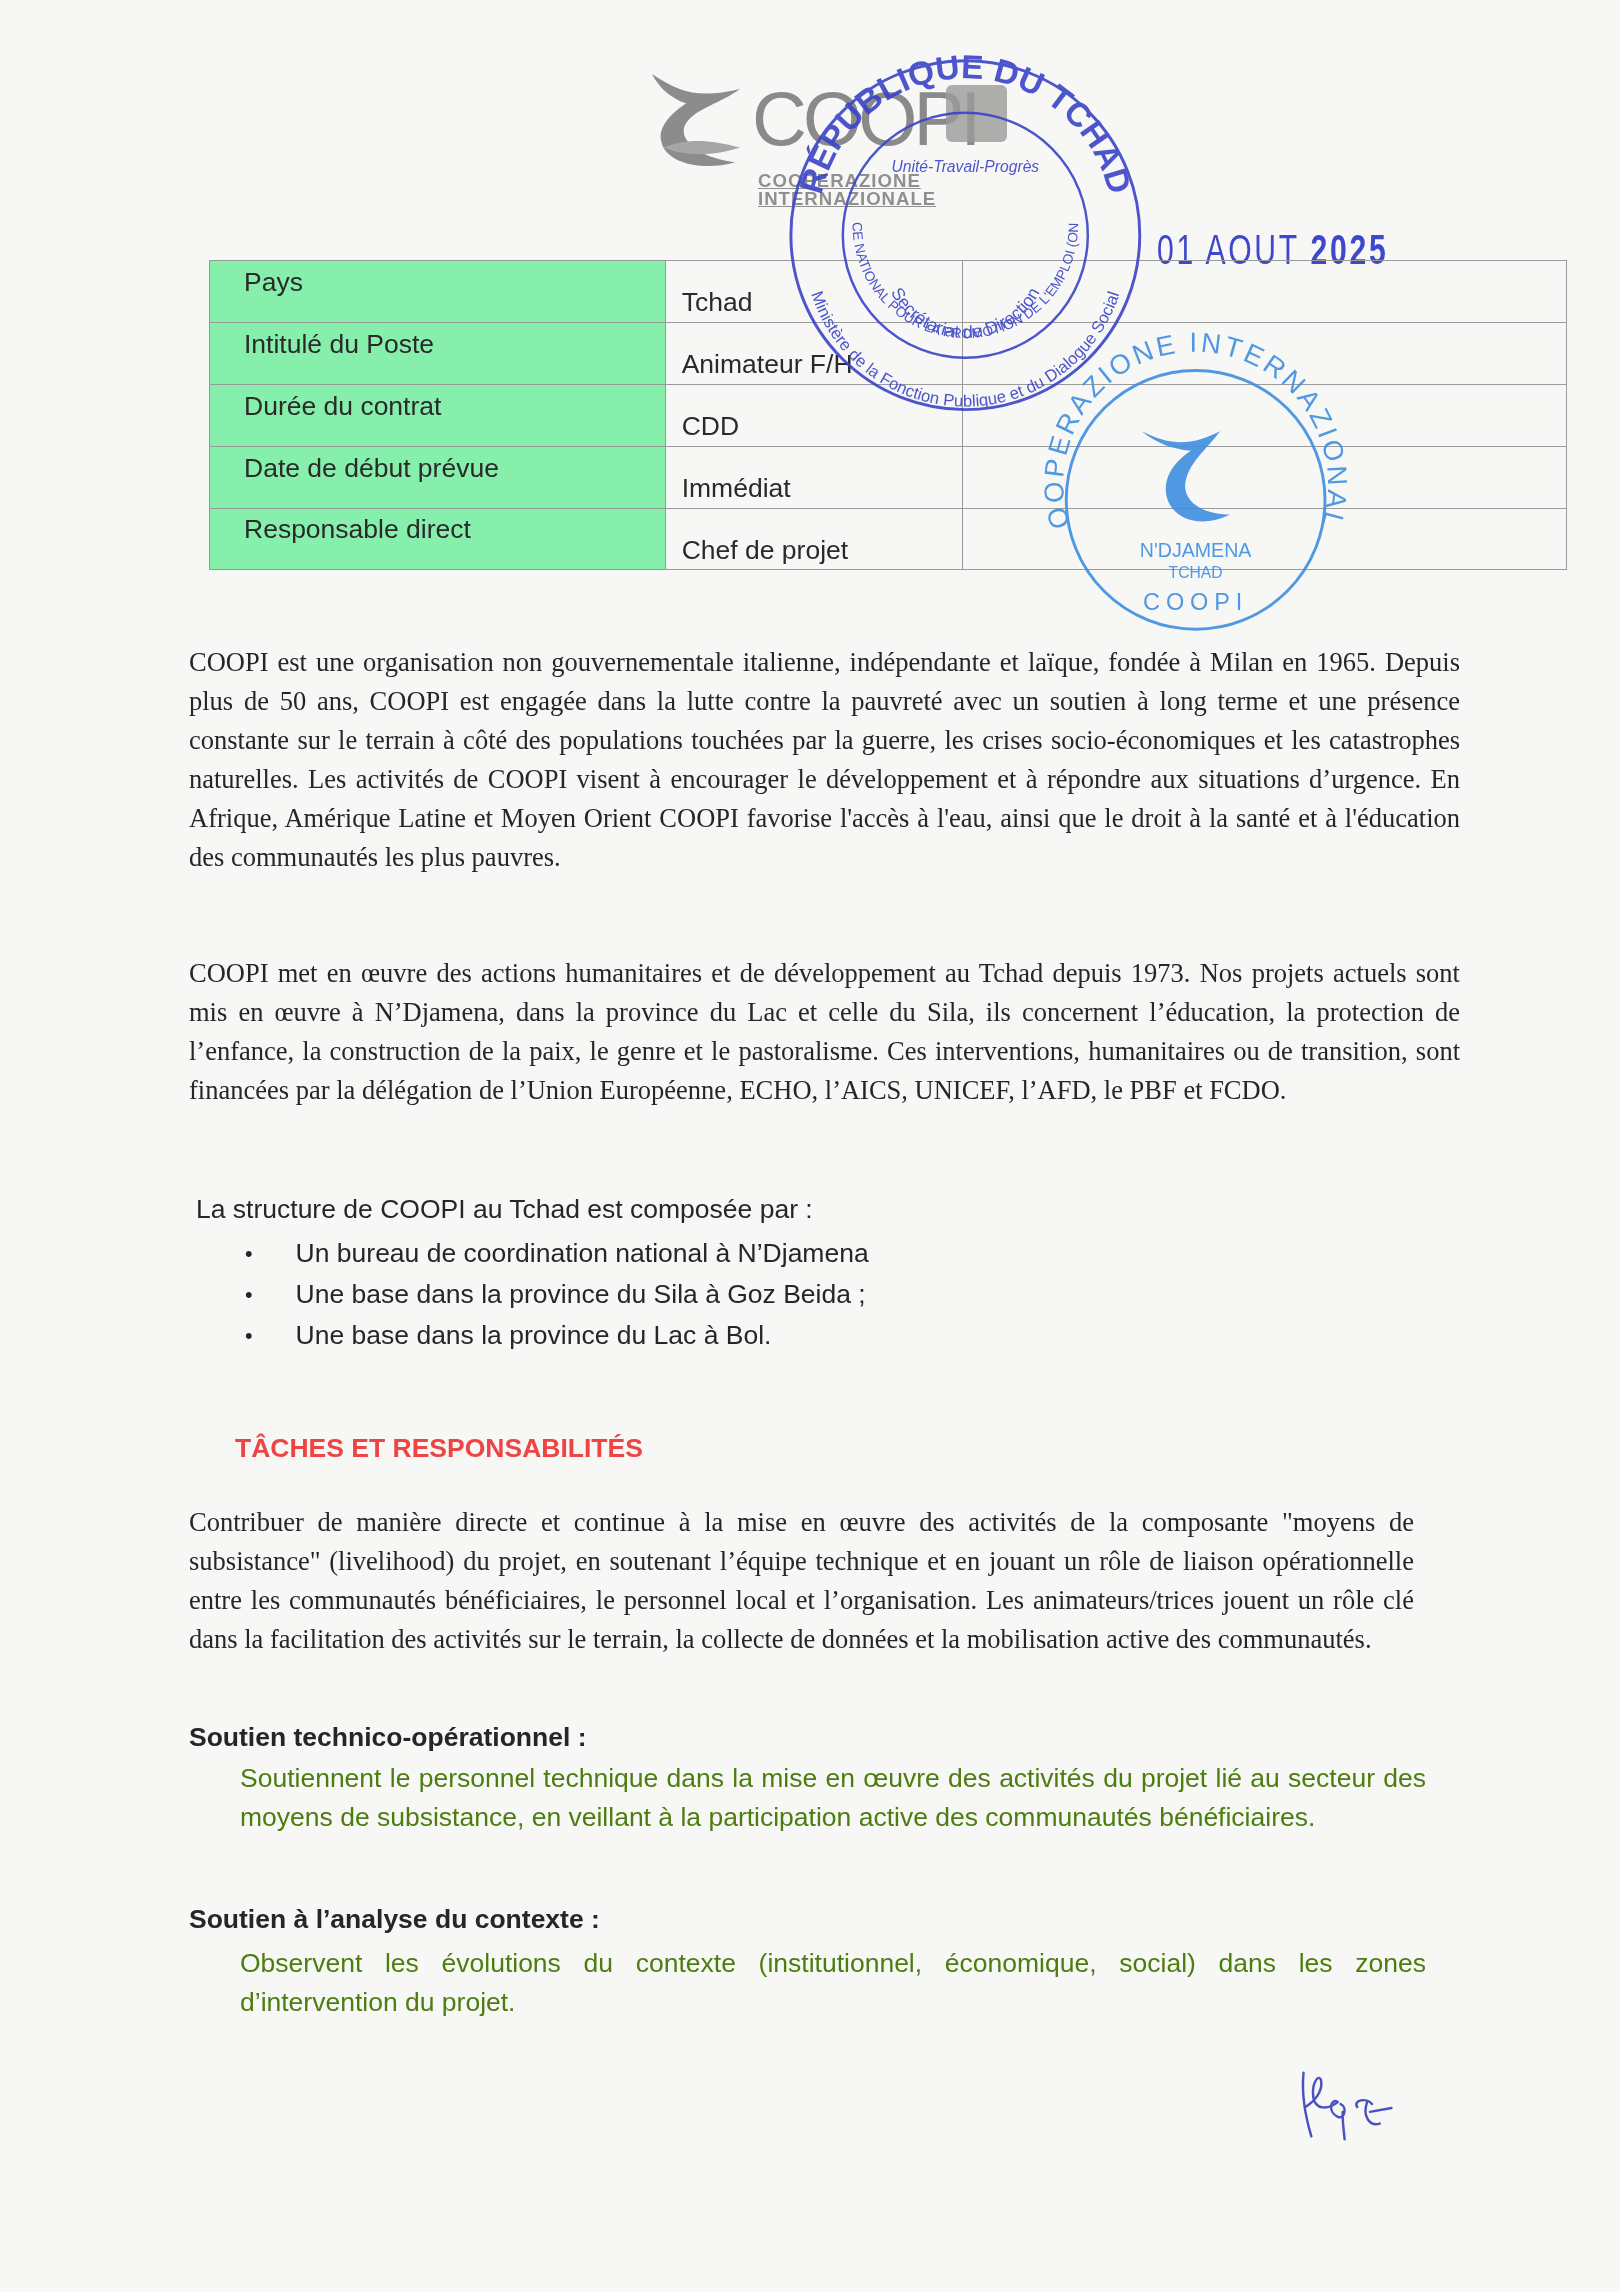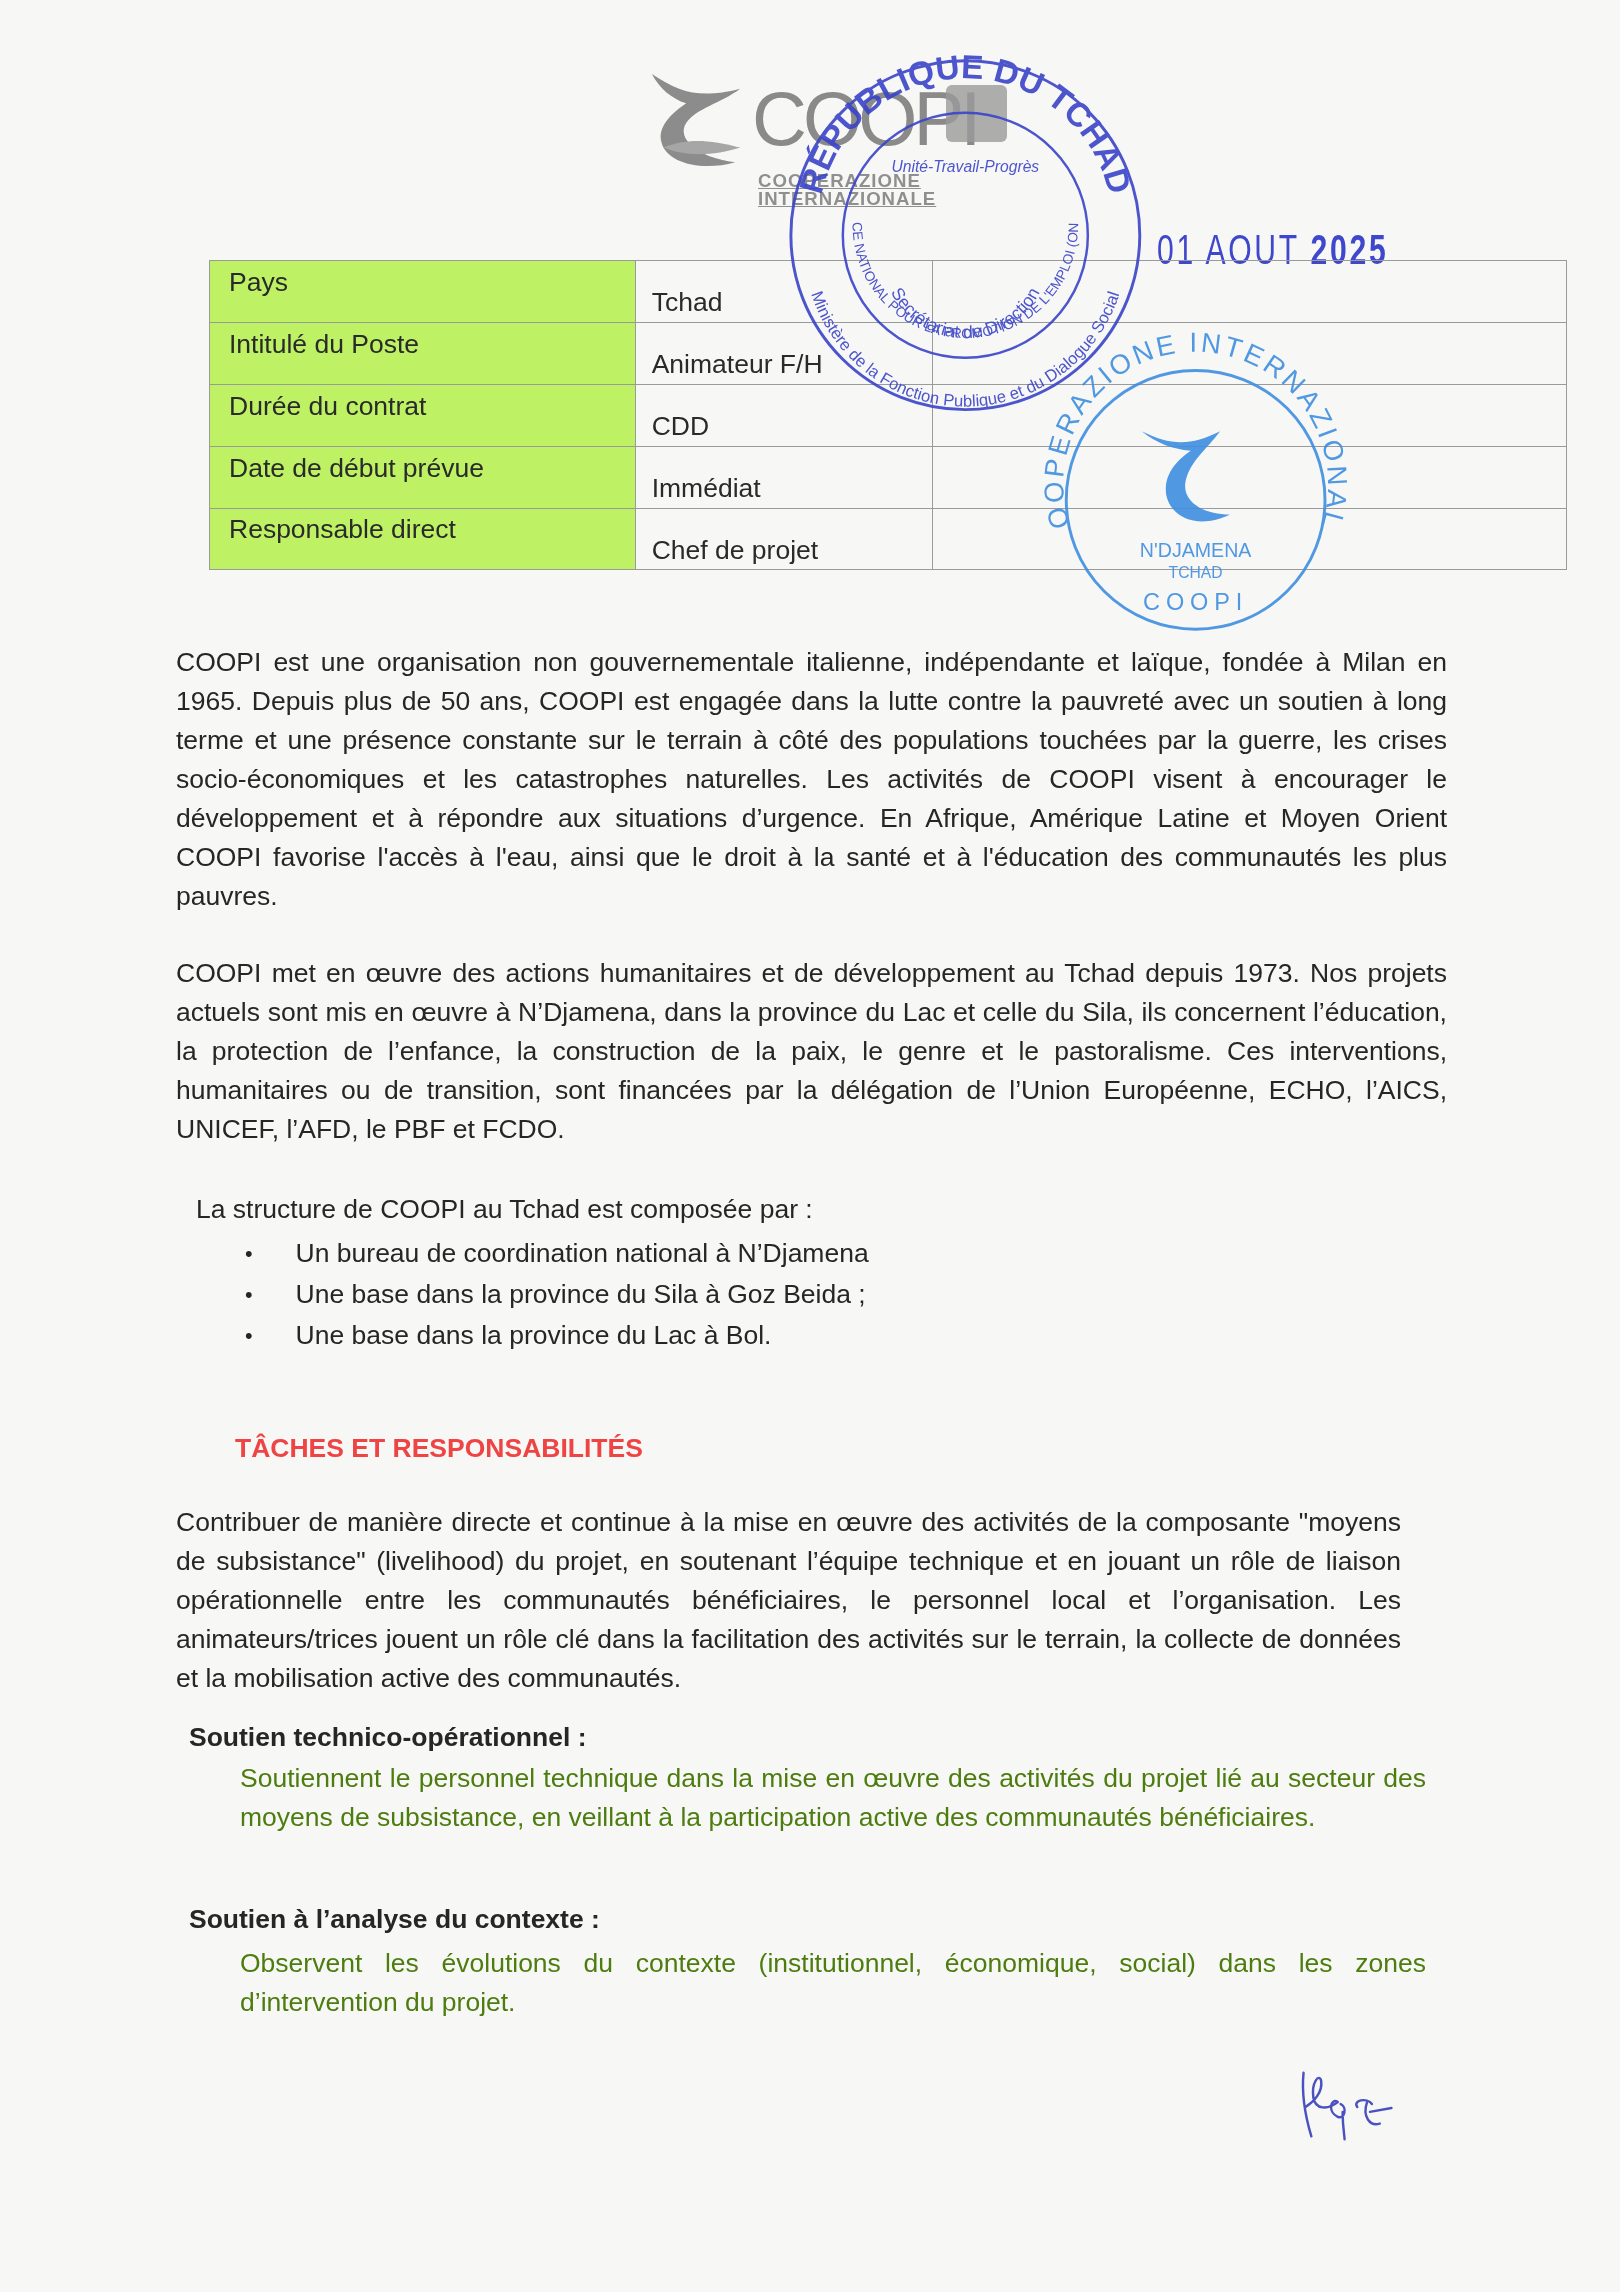--- a/index.html
+++ b/index.html
@@ -17,29 +17,29 @@
   .logo-sub { position:absolute; left:116px; top:103px; font-size:18.6px; font-weight:bold; color:#8f8f8f; line-height:17.6px; letter-spacing:1px;text-decoration:underline; }
   .logo-badge { position:absolute; left:304px; top:15.7px; width:61px; height:57px; background:#9a9a9a; border-radius:5.9px; opacity:.8; }
 
   
   .date-stamp { left:1157px; top:225px; font-size:43px; color:#3f48cc; font-family:"Liberation Sans Narrow","Liberation Sans", sans-serif; transform:scaleX(.7); transform-origin:left; letter-spacing:3.9px; }
   .date-stamp b { font-weight:bold; }
 
   
   .info-table { left:209px; top:260px; width:1358px; border-collapse:collapse; }
   .info-table td { border:1.5px solid #9a9a9a; height:55px; font-size:26.5px; color:#2a2a2a; vertical-align:middle; }
-  .info-table td.lbl { background:#bef264; width:387px; padding:0 19px; vertical-align:top; padding-top:5.9px; }
+  .info-table td.lbl { background:#86efac; width:387px; padding:0 34px; vertical-align:top; padding-top:5.9px; }
   .info-table td.val { padding:0 15.7px; vertical-align:bottom; padding-bottom:3.9px; width:265px; }
   .info-table td.blank { border-left:none; }
 
   
   .stamp-svg { left:0; top:0; width:1620px; height:686px; pointer-events:none; }
 
   
-  .para { position:absolute; left:176px; width:1271px; font-size:26.5px; line-height:39px; text-align:justify; color:#262626; font-family:Liberation Sans, sans-serif; }
+  .para { position:absolute; left:189px; width:1271px; font-size:26.5px; line-height:39px; text-align:justify; color:#262626; font-family:Liberation Serif, serif; }
   .p1 { top:643px; }
   .p2 { top:954px; }
   .intro { position:absolute; left:196px; top:1194px; font-size:26.5px; color:#262626; }
   .bullets { position:absolute; left:245px; top:1233px; margin:0; padding:0; list-style:none; font-size:26.5px; color:#262626; }
   .bullets li { height:41px; display:flex; align-items:center; }
   .bullets li .dot { width:29px; display:inline-block; font-size:21.6px; margin-right:21.6px; text-align:left; }
   .section-title { position:absolute; left:235px; top:1433px; font-size:26.5px; font-weight:bold; color:#ef4444; }
   .p3 { top:1503px; width:1225px; }
   .sub-h { position:absolute; left:189px; font-size:26.5px; font-weight:bold; color:#262626;text-align:right; }
   .sh1 { top:1722px; }

